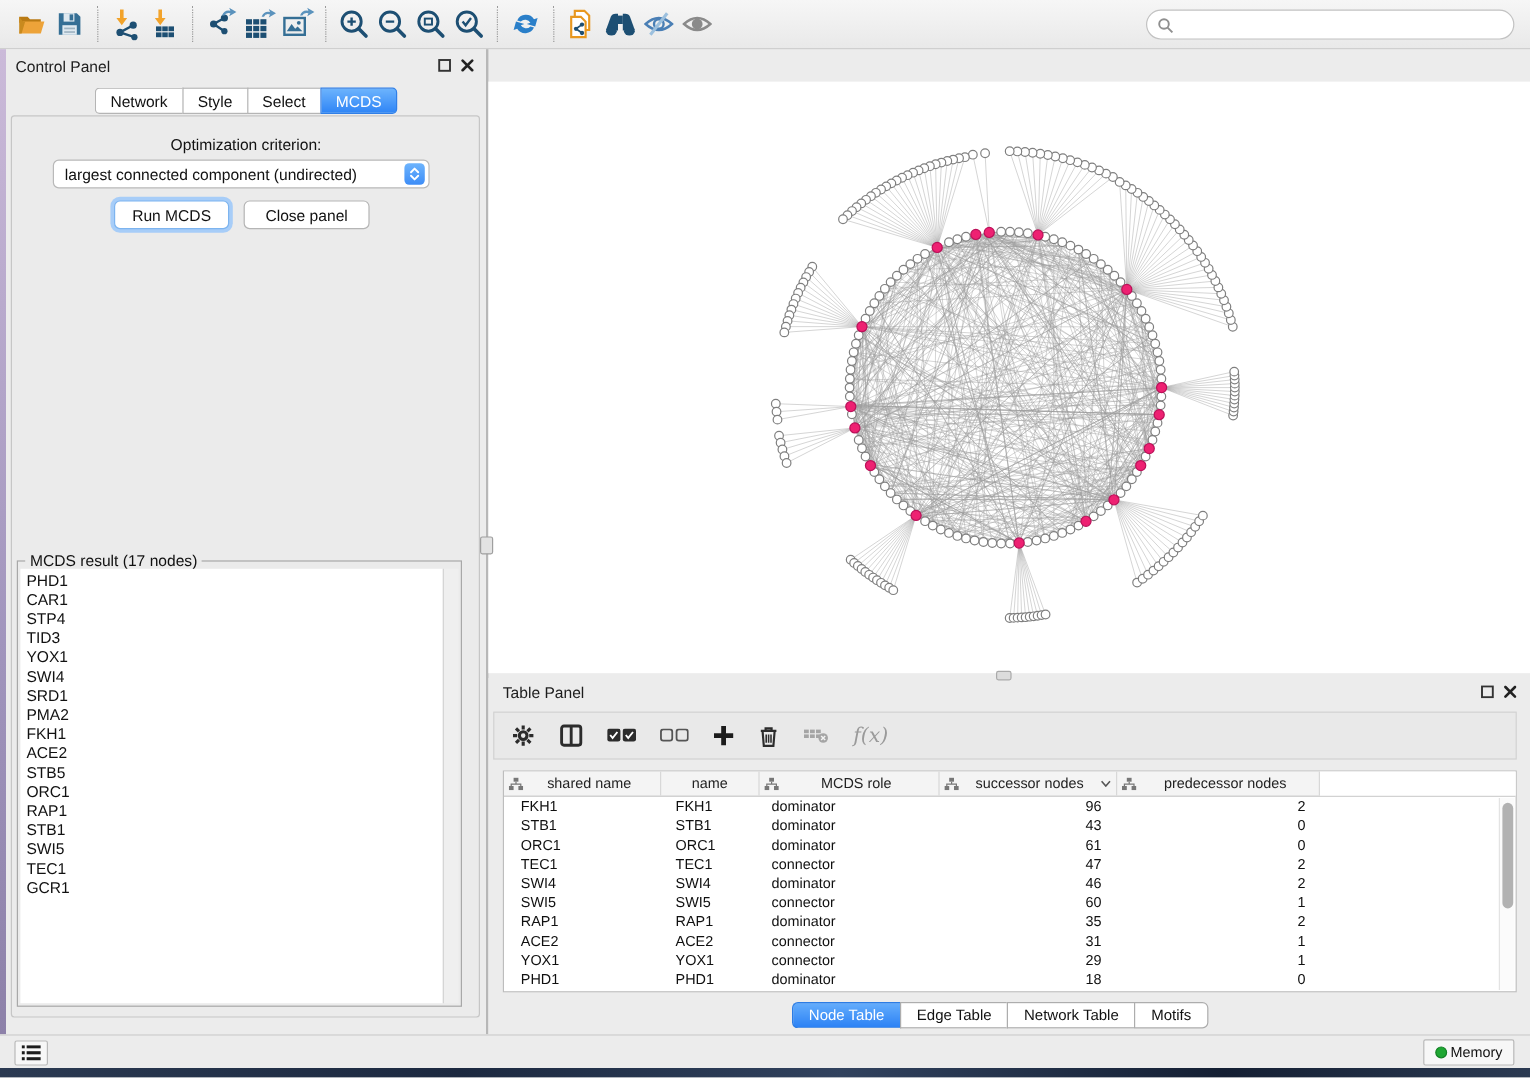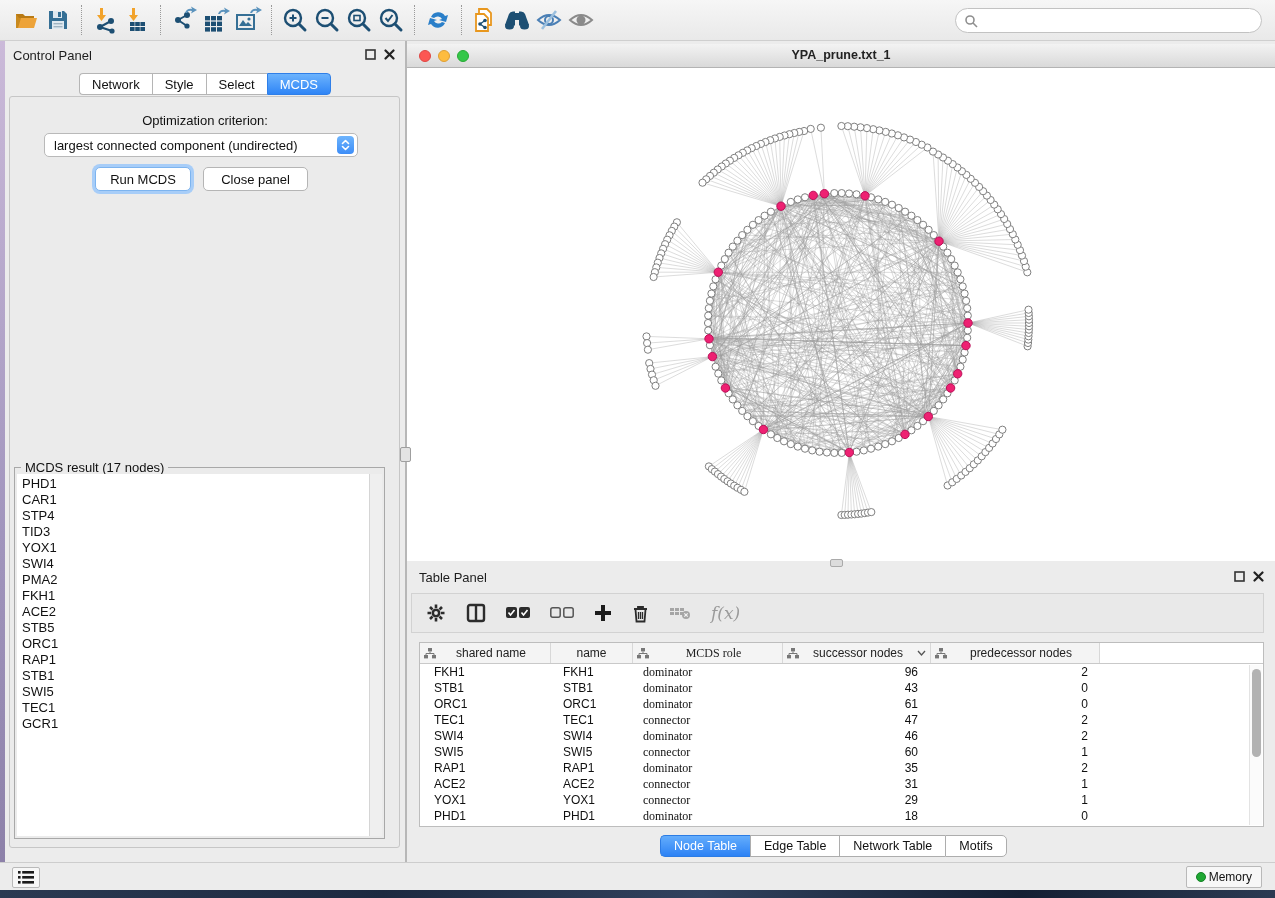--- a/index.html
+++ b/index.html
@@ -74,21 +74,21 @@
   #tp-toolbar { position:absolute; left:4px; top:28px; right:11px; height:40px; background:#e9e9e9;
     border:1px solid #d2d2d2; display:flex; align-items:center; gap:20px; padding-left:14px; }
   .tt-icon { display:flex; align-items:center; justify-content:center; cursor:pointer; }
   .fx { font-family:"DejaVu Serif", serif; font-style:italic; font-size:17px; color:#9a9a9a; }
 
   #node-table { position:absolute; left:12px; top:77px; width:845px; height:185px; background:#fff; border:1px solid #bdbdbd; }
   #nt-header { display:flex; height:21px; background:#f4f4f4; border-bottom:1px solid #c9c9c9; }
   .nt-h { display:flex; align-items:center; font-size:12px; color:#222; border-right:1px solid #d8d8d8; padding:0 4px; position:relative; }
   .nt-h .lab { flex:1; text-align:center; white-space:nowrap; }
   .nt-h svg { flex:0 0 auto; }
-  .c0 { width:131px; } .c1 { width:82px; } .c2 { width:150px;font-family:Liberation Serif, serif; } .c3 { width:148px; } .c4 { width:169px; }
+  .c0 { width:131px; } .c1 { width:82px; } .c2 { width:150px; } .c3 { width:148px; } .c4 { width:169px; }
   .cfill { flex:1; border-right:none; background:#fff; }
   #nt-body { font-size:12px; color:#101010; }
   .nt-row { display:flex; height:16px; align-items:center; }
   .nt-cell { white-space:nowrap; overflow:hidden; }
   .nt-row .c0 { padding-left:14px; } .nt-row .c1 { padding-left:12px; } .nt-row .c2 { padding-left:10px; }
   .nt-row .c3 { text-align:right; padding-right:13px; } .nt-row .c4 { text-align:right; padding-right:12px; }
   #nt-scroll { position:absolute; right:1px; top:22px; width:13px; bottom:1px; background:#fbfbfb; border-left:1px solid #e3e3e3; }
   #nt-thumb { position:absolute; left:2px; top:4px; width:9px; height:88px; background:#b2b2b2; border-radius:5px; }
 
   #tp-tabs { position:absolute; left:253px; top:270px; display:flex; }
@@ -296,45 +296,40 @@
   <button class="cp-btn" id="close-btn">Close panel</button>
   <div id="mcds-group">
     <span id="mcds-legend">MCDS result (17 nodes)</span>
     <div id="mcds-list">
         <div class="mcds-item">PHD1</div>
         <div class="mcds-item">CAR1</div>
         <div class="mcds-item">STP4</div>
         <div class="mcds-item">TID3</div>
         <div class="mcds-item">YOX1</div>
         <div class="mcds-item">SWI4</div>
+        <div class="mcds-item">SRD1</div>
         <div class="mcds-item">PMA2</div>
         <div class="mcds-item">FKH1</div>
         <div class="mcds-item">ACE2</div>
         <div class="mcds-item">STB5</div>
         <div class="mcds-item">ORC1</div>
         <div class="mcds-item">RAP1</div>
         <div class="mcds-item">STB1</div>
         <div class="mcds-item">SWI5</div>
         <div class="mcds-item">TEC1</div>
         <div class="mcds-item">GCR1</div>
       </div>
     <div id="mcds-scroll"></div>
   </div>
 </div>
 
 <div id="vdivider" class="abs"></div>
 <div id="v-grip" class="abs"></div>
 
 <div id="net-window" class="abs">
-  <div id="net-titlebar">
-    <span class="tl" id="tl-red"></span>
-    <span class="tl" id="tl-yellow"></span>
-    <span class="tl" id="tl-green"></span>
-    <div id="net-title">YPA_prune.txt_1</div>
-  </div>
   <svg id="net-canvas" viewBox="0 0 868 493">
       <g stroke="#9c9c9c" stroke-width="0.65" stroke-opacity="0.55">
         <line x1="325.8" y1="331.4" x2="308.6" y2="211.3"></line>
         <line x1="504.4" y1="362.3" x2="363.9" y2="366.3"></line>
         <line x1="491.7" y1="140.0" x2="301.8" y2="269.8"></line>
         <line x1="412.5" y1="126.3" x2="335.2" y2="342.9"></line>
         <line x1="516.1" y1="353.2" x2="304.4" y2="225.6"></line>
         <line x1="434.7" y1="125.1" x2="526.8" y2="342.9"></line>
         <line x1="427.3" y1="384.9" x2="390.8" y2="131.4"></line>
         <line x1="478.2" y1="133.9" x2="301.0" y2="255.0"></line>

